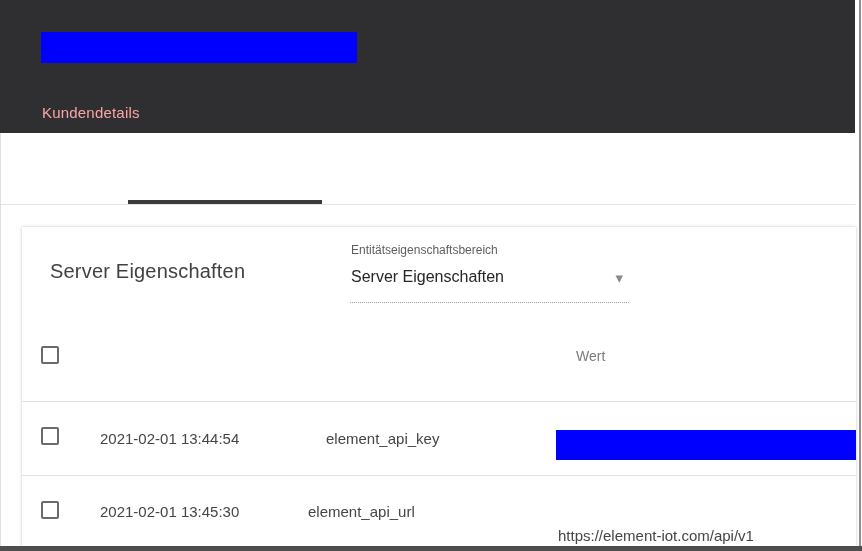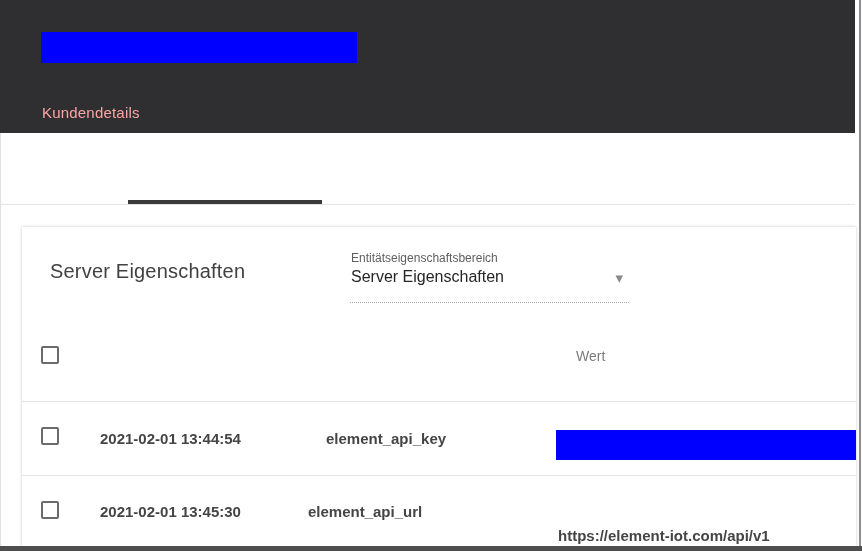--- a/index.html
+++ b/index.html
@@ -21,32 +21,32 @@
   
   .tabbar { position:absolute; left:1px; top:133px; width:854px; height:72px; background:#ffffff; border-bottom:1px solid #e4e4e4; }
   .tab { position:absolute; top:161px; transform:translateX(-50%); font-size:15.5px; color:#8d8d8d; letter-spacing:0.2px; white-space:nowrap; cursor:pointer; }
   .tab-indicator { position:absolute; left:127px; top:67px; width:194px; height:4px; background:#3a3a3a; }
 
   
   .card { position:absolute; left:22px; top:227px; width:834px; height:319px; background:#ffffff; box-shadow:0 0 3px rgba(0,0,0,0.22); }
   .card-title { position:absolute; left:28px; top:33px; font-size:20px; color:#414141; letter-spacing:0.2px; }
 
   .scope-select { position:absolute; left:328px; top:14px; width:279px; height:62px; cursor:pointer; }
-  .scope-label { position:absolute; left:1px; top:2px; font-size:12px; color:#5e5e5e;margin-top:8px; }
+  .scope-label { position:absolute; left:1px; top:2px; font-size:12px; color:#5e5e5e; }
   .scope-value { position:absolute; left:1px; top:27px; font-size:16px; color:#262626; }
   .scope-arrow { position:absolute; right:6px; top:28px; font-size:15px; color:#8a8a8a; }
   .scope-underline { position:absolute; left:0; right:0; bottom:0; border-bottom:1.5px dotted #a3a3a3; }
 
   
   .checkbox { position:absolute; width:18px; height:18px; border:2px solid #6b6b6b; border-radius:2px; background:#fff; cursor:pointer; }
   .thead-line { position:absolute; left:78px; top:121px; font-size:14px; color:#7b7b7b; white-space:nowrap; }
   .thead-line .sort { margin-left:7px; font-size:14px; color:#6f6f6f; }
   .th-wert { position:absolute; left:533px; top:121px; font-size:14px; color:#7b7b7b;margin-left:21px; }
   .divider { position:absolute; left:0; width:834px; height:1px; background:#e3e3e3; }
-  .cell { position:absolute; font-size:15px; color:#454545; white-space:nowrap;font-weight:bold; }
+  .cell { position:absolute; font-size:15px; color:#454545; white-space:nowrap; }
   .redacted-value { position:absolute; left:534px; top:203px; width:300px; height:30px; background:#0000ff; }
 </style>
 </head>
 <body>
 
 <div class="page">
 
   <div class="titlebar">
     <div class="redacted-title"></div>
     <div class="subtitle">Kundendetails</div>

